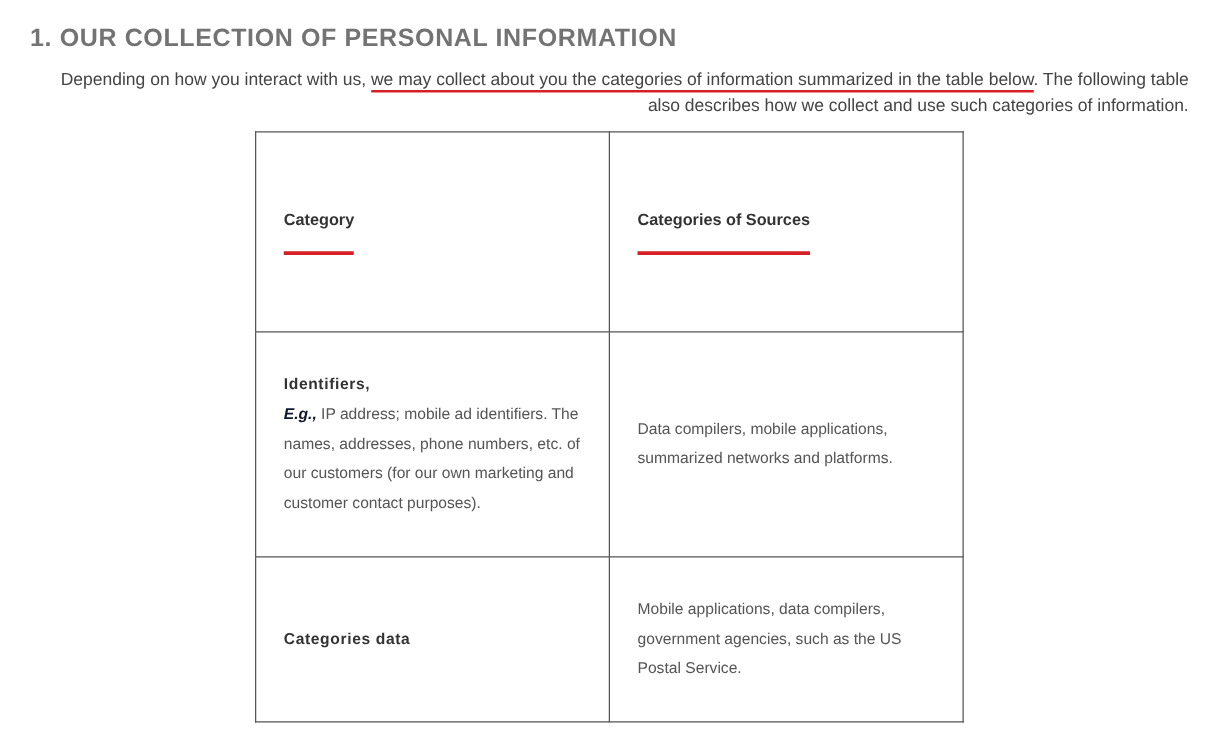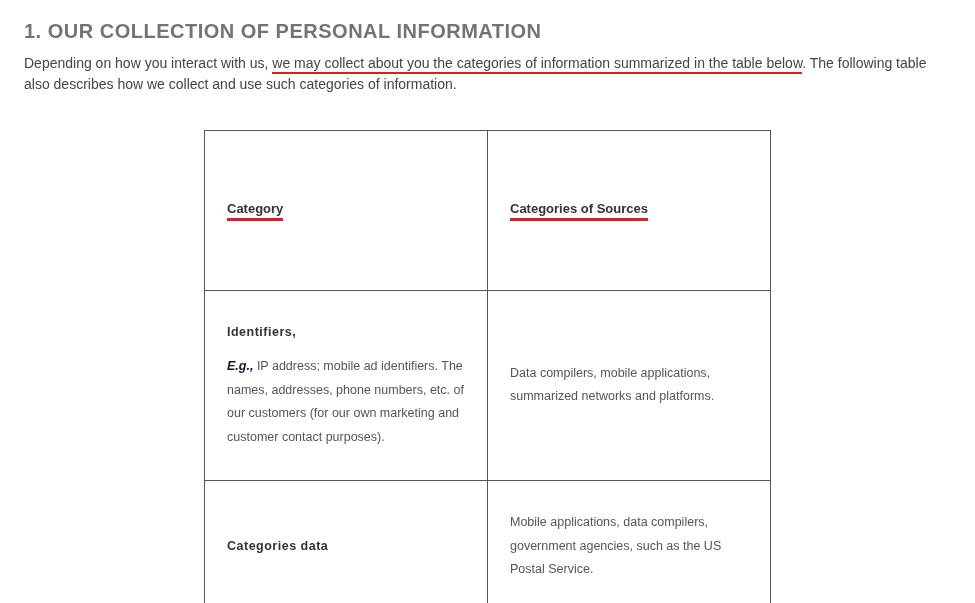--- a/index.html
+++ b/index.html
@@ -17,21 +17,22 @@
       font-size: 20px;
       font-weight: 700;
       color: #737373;
       letter-spacing: 0.5px;
       margin-bottom: 10px;
     }
     .intro {
       font-size: 14px;
       color: #444444;
       line-height: 1.5;
-      margin-bottom: 35px;
+      margin-bottom: 10px;
+      text-align: right;
     }
     .underline-red {
       border-bottom: 2px solid #d62026;
       padding-bottom: 1px;
     }
     .table-wrap {
       margin-left: 180px;
       margin-right: 180px;
     }
     table {
@@ -46,33 +47,33 @@
     }
     th {
       text-align: left;
       font-weight: 700;
       font-size: 13px;
       color: #333;
       height: 160px;
     }
     .th-underline {
       border-bottom: 3px solid #d62026;
-      padding-bottom: 2px;
+      padding-bottom: 18px;
       display: inline-block;
     }
     td {
       font-size: 12.5px;
       color: #555;
       line-height: 1.9;
     }
     .row-title {
       font-weight: 700;
       color: #333;
       letter-spacing: 0.5px;
-      margin-bottom: 10px;
+      margin-bottom: 0;
       display: block;
     }
     .eg {
       font-style: italic;
       color: #0f172a;
       font-weight: bold;
     }
     .vcenter {
       vertical-align: middle;
     }

